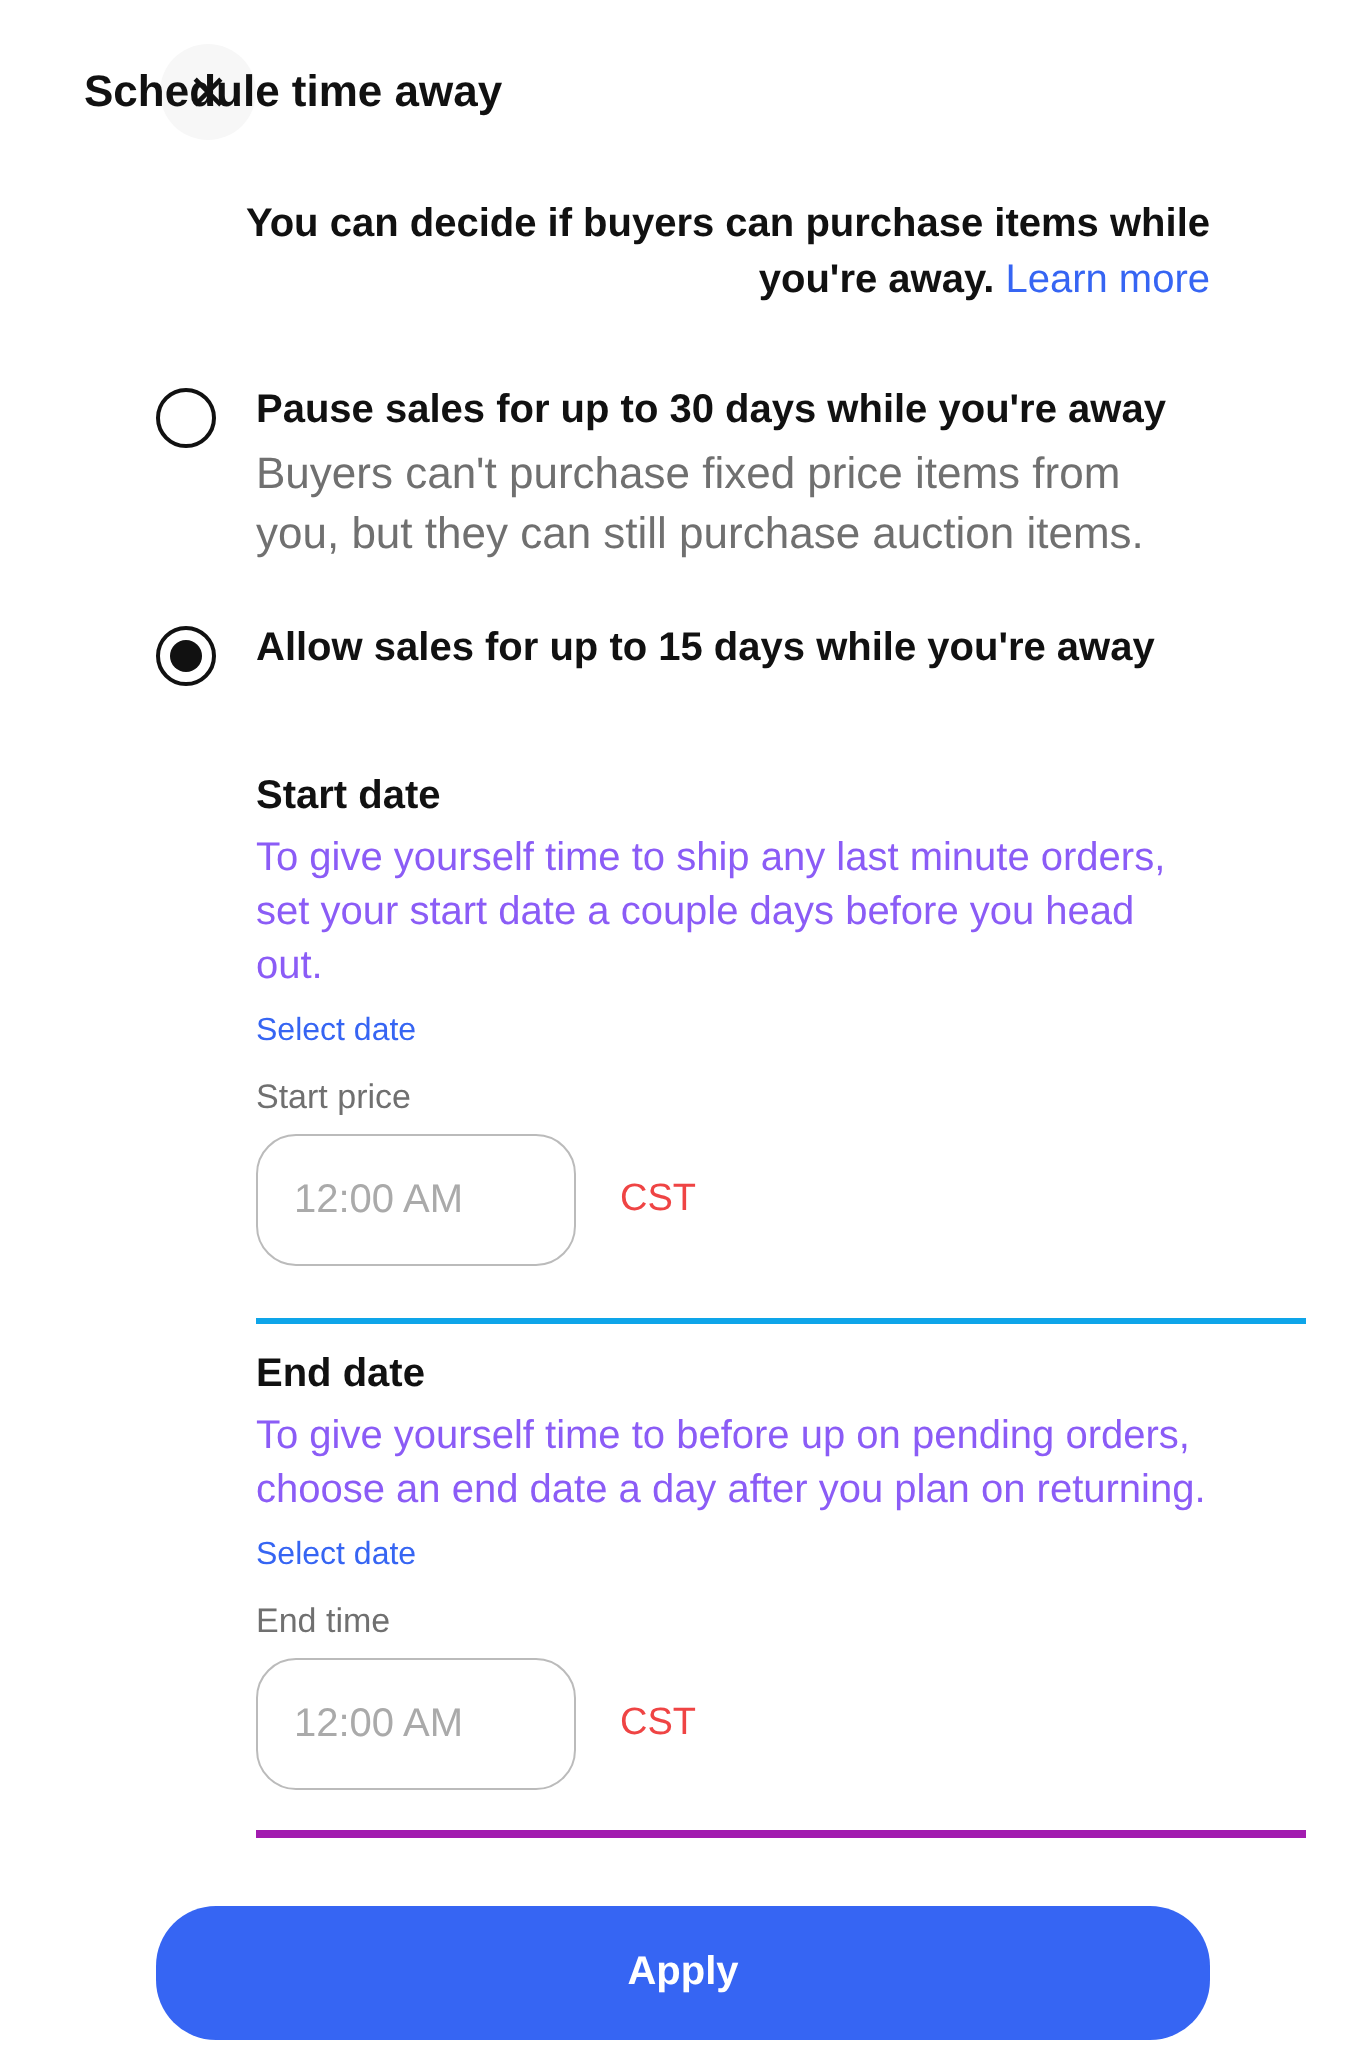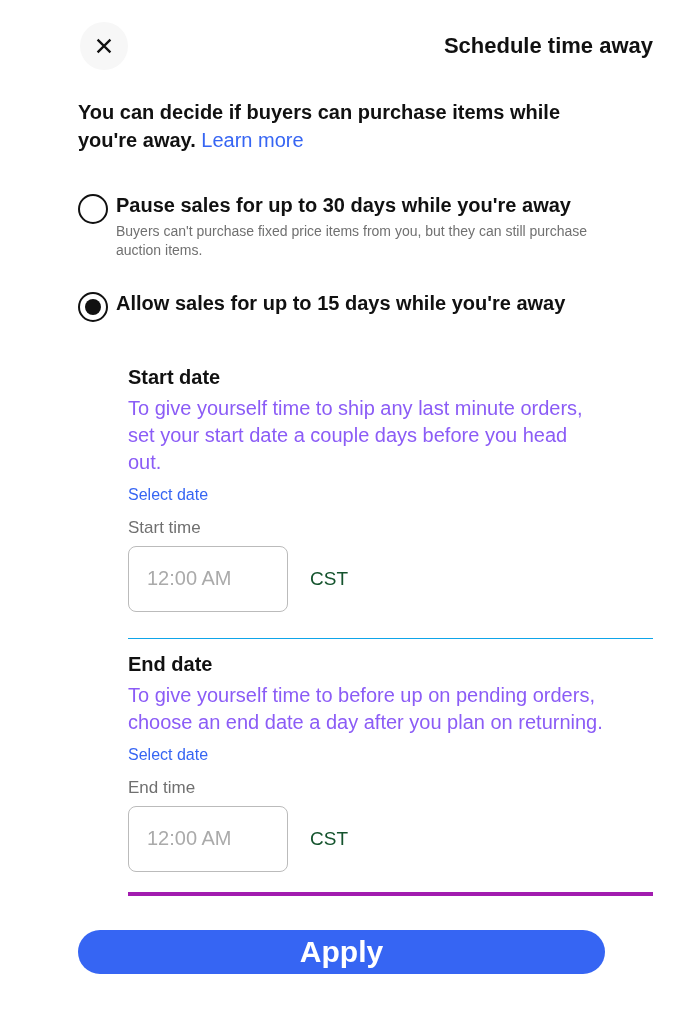--- a/index.html
+++ b/index.html
@@ -35,41 +35,42 @@
       margin-left: 50px;
     }
     .close-btn svg {
       width: 22px;
       height: 22px;
       stroke: #111;
       stroke-width: 2.5;
     }
     .title {
       position: absolute;
-      left: 0;
+      left: 12px;
       right: 0;
-      text-align: right;
+      text-align: left;
       font-size: 22px;
       font-weight: 700;
       pointer-events: none;
     }
     .intro {
       font-size: 20px;
       font-weight: 600;
       line-height: 1.4;
       margin: 0 48px 38px 48px;
+      text-align: right;
     }
     .learn-more {
       color: #3665f3;
       font-weight: 500;
       text-decoration: none;
     }
     .option {
       display: flex;
-      gap: 8px;
+      gap: 20px;
       margin: 0 48px 30px 48px;
     }
     .radio {
       flex-shrink: 0;
       width: 30px;
       height: 30px;
       border: 2px solid #111;
       border-radius: 50%;
       position: relative;
       cursor: pointer;
@@ -89,33 +90,33 @@
     .option-content {
       flex: 1;
     }
     .option-title {
       font-size: 20px;
       font-weight: 700;
       margin-bottom: 4px;
       line-height: 1.3;
     }
     .option-desc {
-      font-size: 14px;
+      font-size: 22px;
       color: #707070;
       line-height: 1.35;
     }
     .section {
       margin-left: 98px;
       margin-right: 48px;
       padding-top: 14px;
     }
     .first-section {
       margin-top: 12px;
       padding-bottom: 26px;
-      border-bottom: 1px solid #0ea5e9;
+      border-bottom: 3px solid #0ea5e9;
       margin-right: 0;
       padding-right: 48px;
     }
     .section-title {
       font-size: 20px;
       font-weight: 700;
       margin-bottom: 6px;
     }
     .section-desc {
       font-size: 20px;
@@ -139,44 +140,44 @@
     }
     .time-row {
       display: flex;
       align-items: center;
       gap: 22px;
     }
     .time-input {
       width: 160px;
       height: 66px;
       border: 1px solid #bbb;
-      border-radius: 8px;
+      border-radius: 20px;
       font-size: 20px;
       padding: 0 18px;
       color: #0f172a;
     }
     .time-input::placeholder {
       color: #aaa;
     }
     .tz {
       font-size: 19px;
-      color: #14532d;
+      color: #ef4444;
     }
     .apply-btn {
       display: block;
       width: calc(100% - 96px);
       margin: 34px 48px 0 48px;
-      height: 44px;
+      height: 67px;
       background: #3b5bdb;
       background: #3456e0;
       background: #3665f3;
       border: none;
       border-radius: 30px;
       color: #fff;
-      font-size: 30px;
+      font-size: 20px;
       font-weight: 600;
       cursor: pointer;
     }
     .end-section-wrap {
       padding-bottom: 20px;
       border-bottom: 4px solid #a21caf;
       margin-right: 0;
     }
   </style>
 </head>
@@ -209,21 +210,21 @@
     <div class="radio selected"></div>
     <div class="option-content">
       <div class="option-title">Allow sales for up to 15 days while you're away</div>
     </div>
   </div>
 
   <div class="section first-section">
     <div class="section-title">Start date</div>
     <div class="section-desc">To give yourself time to ship any last minute orders, set your start date a couple days before you head out.</div>
     <a class="select-date">Select date</a>
-    <div class="time-label">Start time</div>
+    <div class="time-label">Start price</div>
     <div class="time-row">
       <input class="time-input" type="text" placeholder="12:00 AM" style="">
       <span class="tz">CST</span>
     </div>
   </div>
 
   <div class="section end-section-wrap">
     <div style="padding-right:48px;">
       <div class="section-title">End date</div>
       <div class="section-desc">To give yourself time to before up on pending orders, choose an end date a day after you plan on returning.</div>

